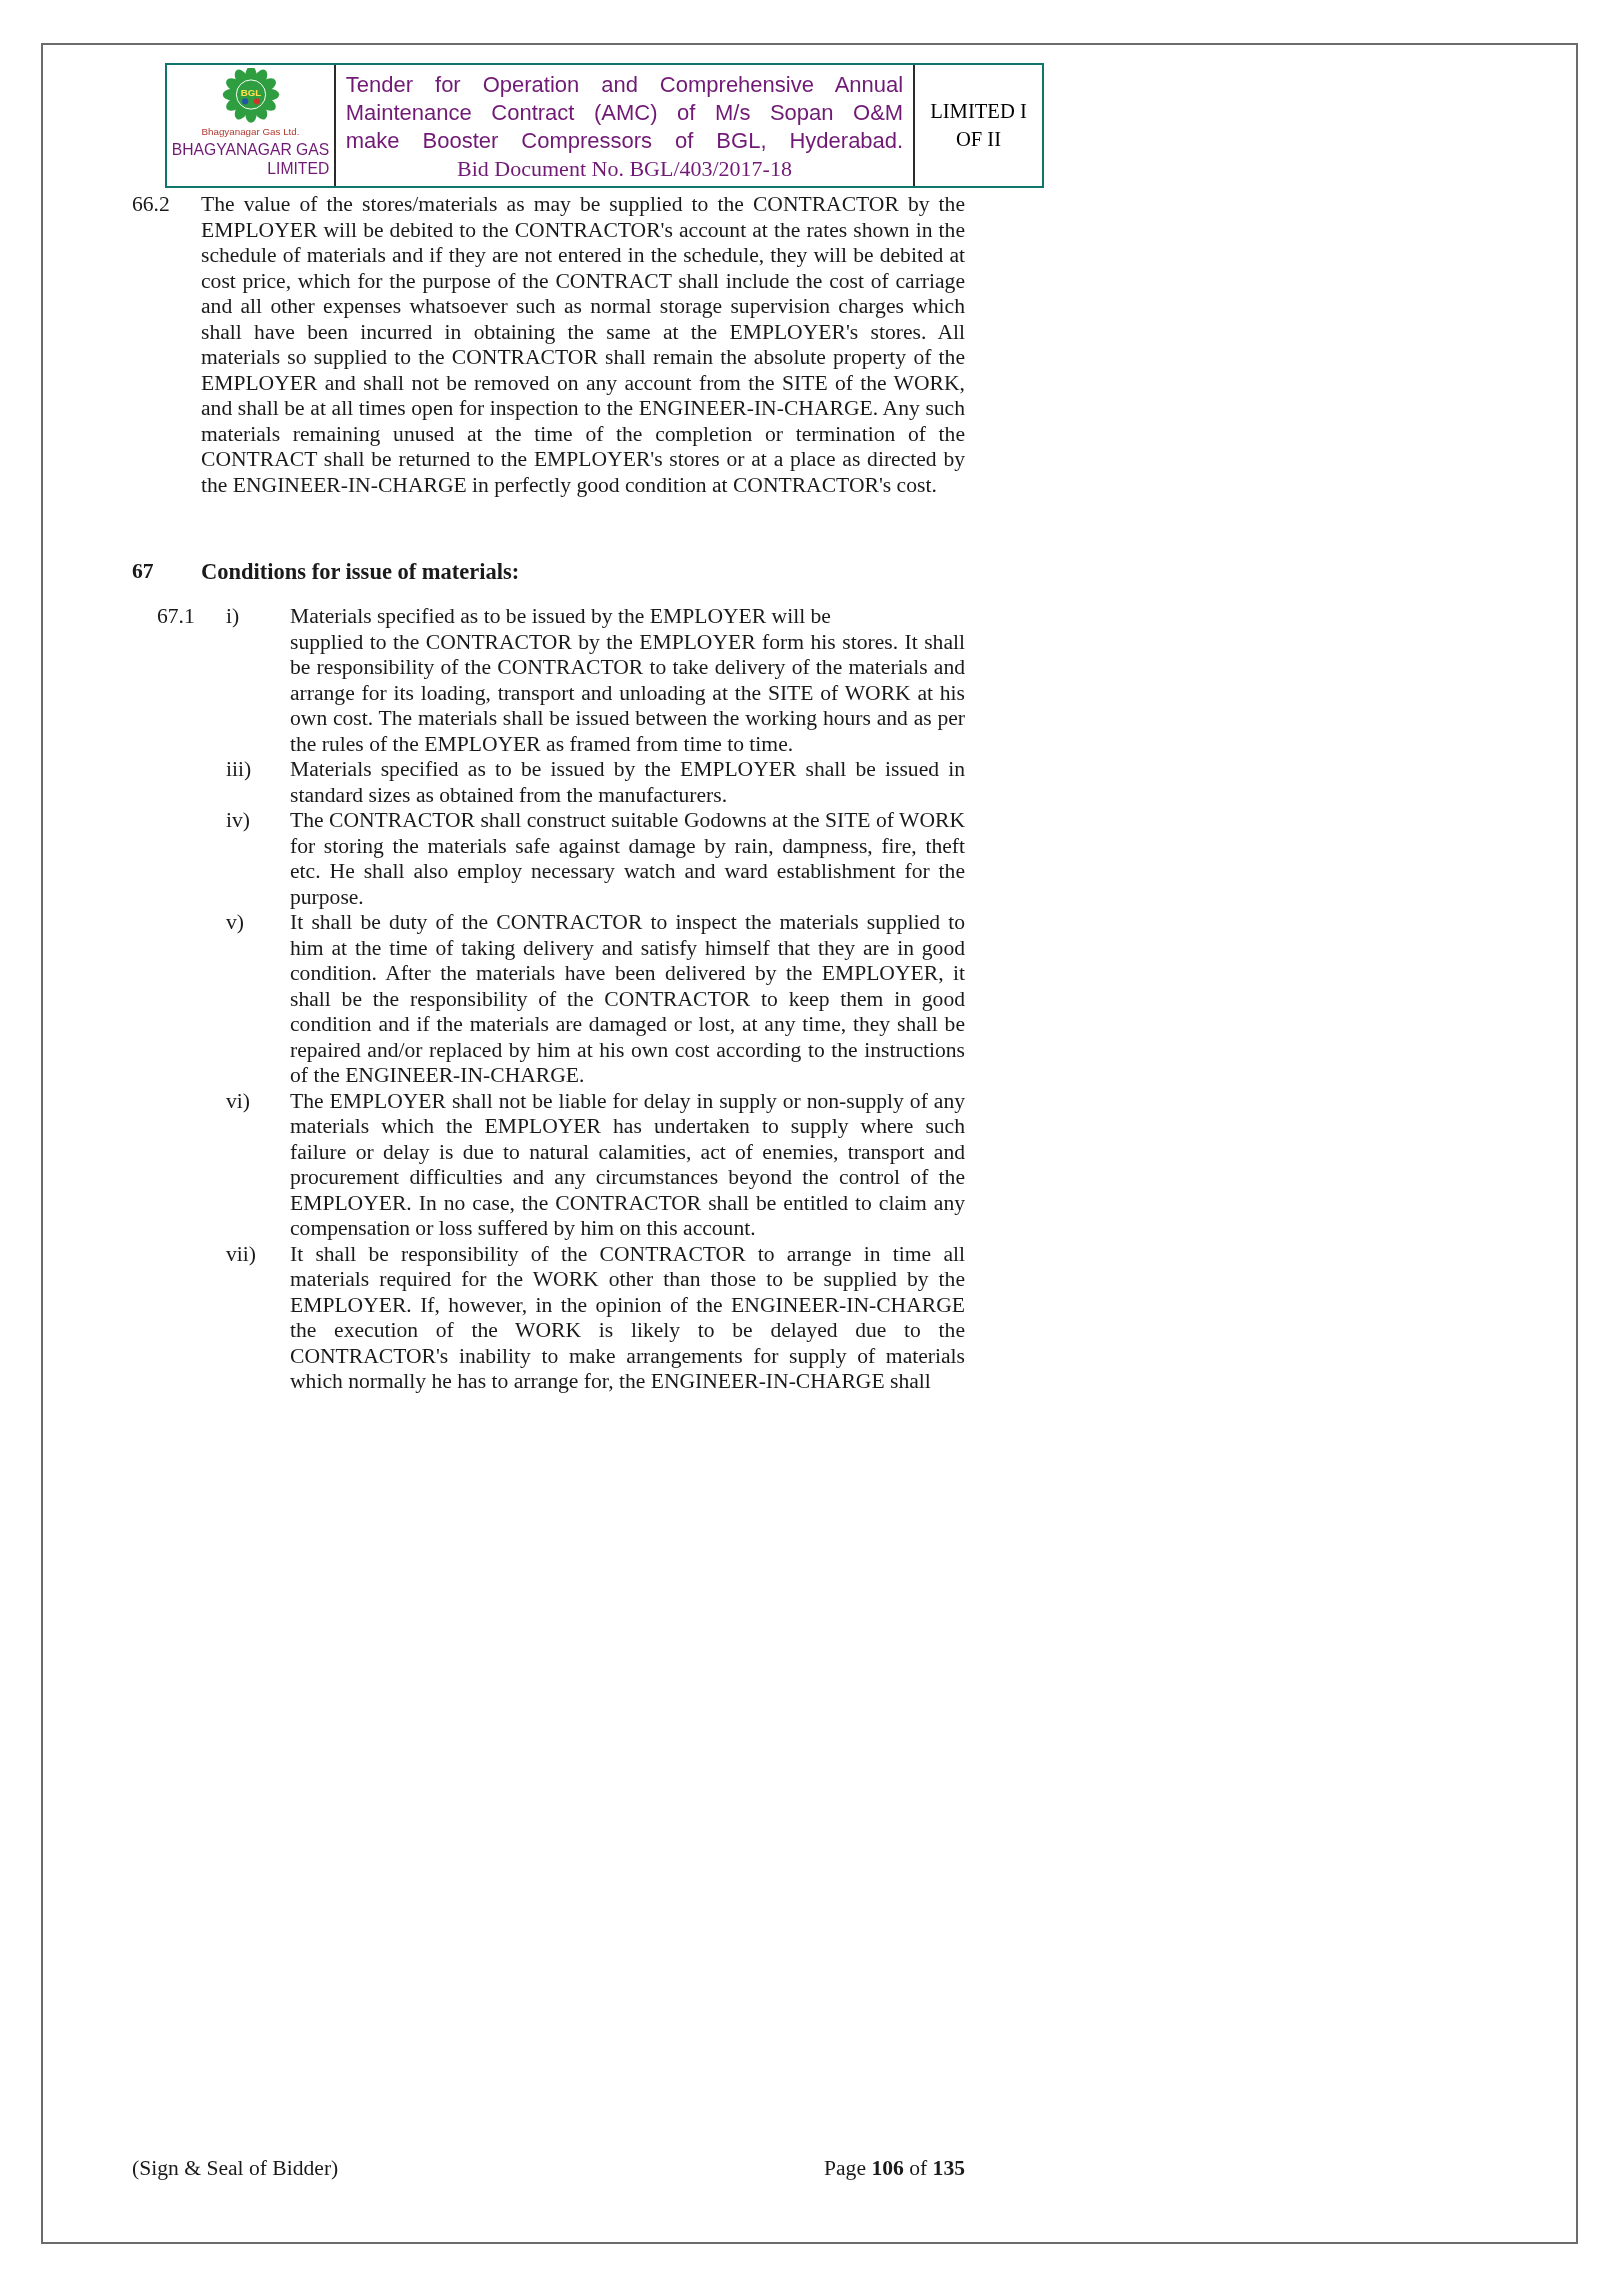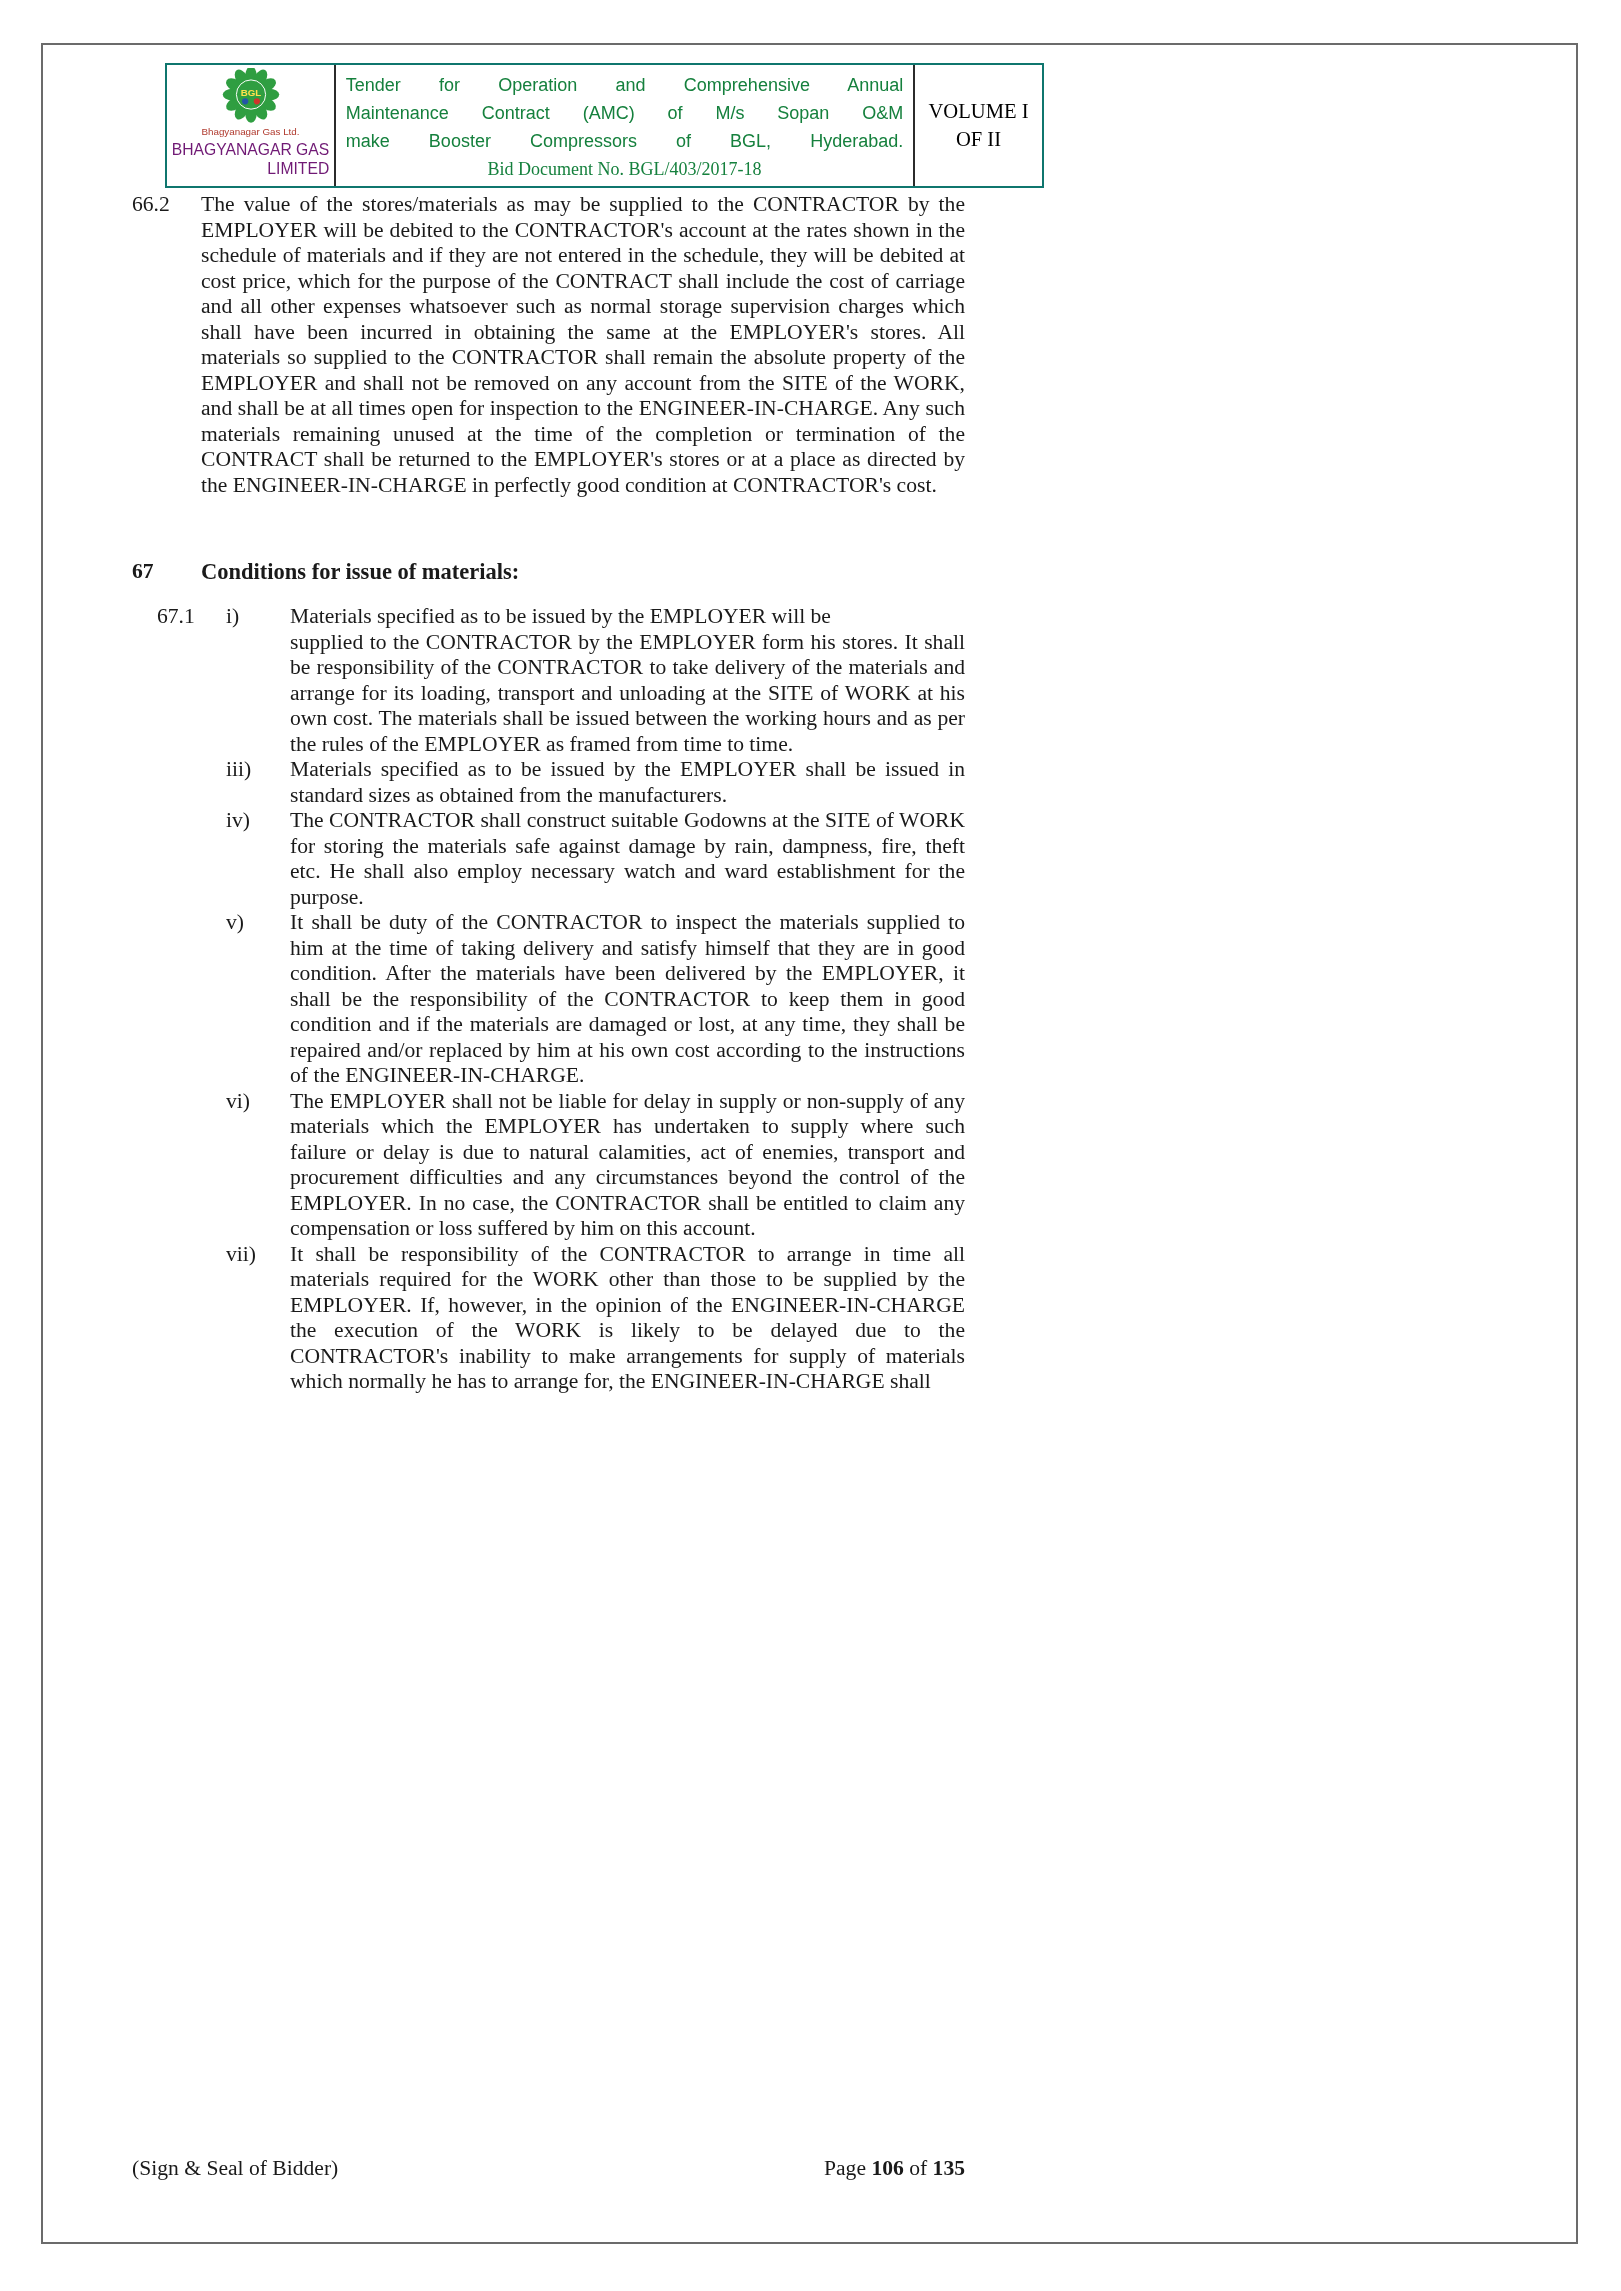--- a/index.html
+++ b/index.html
@@ -53,23 +53,23 @@
     text-align: right;
     color: #701a75;
     margin-top: 2px;
   }
   .title-cell {
     flex: 1 1 auto;
     border-right: 2px solid #2b2b2b;
     box-sizing: border-box;
     padding: 5.9px 9.8px 3.9px 9.8px;
     font-family: "Liberation Sans", sans-serif;
-    font-size: 18px;
+    font-size: 22px;
     line-height: 28px;
-    color: #15803d;
+    color: #701a75;
   }
   .title-line {
     text-align: justify;
     text-align-last: justify;
     white-space: nowrap;
     overflow: hidden;
   }
   .title-line-center {
     text-align: center;
     white-space: nowrap;
@@ -165,21 +165,21 @@
     </div>
 
     <div class="title-cell">
       <div class="title-line">Tender for Operation and Comprehensive Annual</div>
       <div class="title-line">Maintenance Contract (AMC) of M/s Sopan O&amp;M</div>
       <div class="title-line">make Booster Compressors of BGL, Hyderabad.</div>
       <div class="title-line-center">Bid Document No. BGL/403/2017-18</div>
     </div>
 
     <div class="volume-cell">
-      <div>VOLUME I</div>
+      <div>LIMITED I</div>
       <div>OF II</div>
     </div>
 
   </div>
 
   <div class="block" style="top:192px;justify-content:flex-end;">
     <div class="sec-num">66.2</div>
     <div class="para">The value of the stores/materials as may be supplied to the CONTRACTOR by the EMPLOYER will be debited to the CONTRACTOR's account at the rates shown in the schedule of materials and if they are not entered in the schedule, they will be debited at cost price, which for the purpose of the CONTRACT shall include the cost of carriage and all other expenses whatsoever such as normal storage supervision charges which shall have been incurred in obtaining the same at the EMPLOYER's stores. All materials so supplied to the CONTRACTOR shall remain the absolute property of the EMPLOYER and shall not be removed on any account from the SITE of the WORK, and shall be at all times open for inspection to the ENGINEER-IN-CHARGE. Any such materials remaining unused at the time of the completion or termination of the CONTRACT shall be returned to the EMPLOYER's stores or at a place as directed by the ENGINEER-IN-CHARGE in perfectly good condition at CONTRACTOR's cost.</div>
   </div>
 

